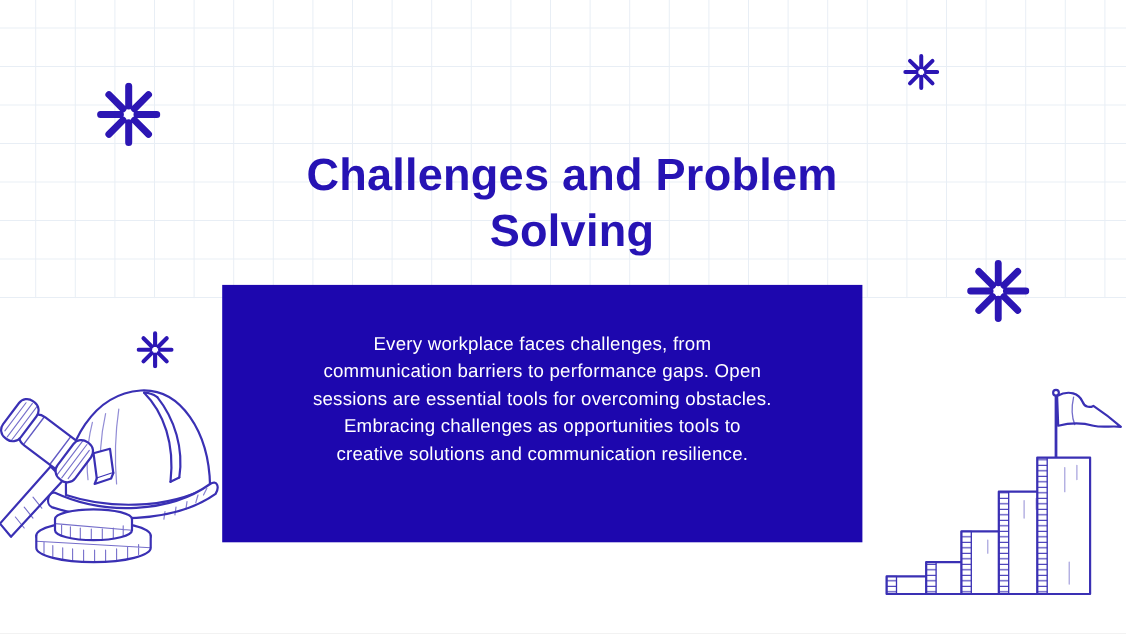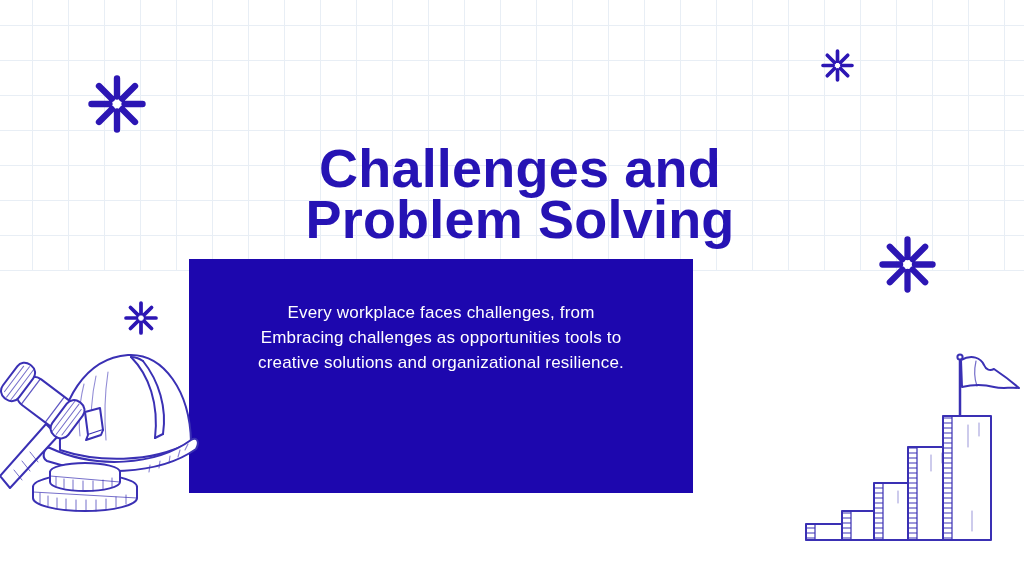--- a/index.html
+++ b/index.html
@@ -16,26 +16,26 @@
     position:absolute; left:0; top:0; width:1024px; height:271px;
     background-image:
       linear-gradient(to right, var(--grid-line) 1px, transparent 1px),
       linear-gradient(to bottom, var(--grid-line) 1px, transparent 1px);
     background-size:36px 35px;
     background-position:-4px -10px;
   }
   .slide-title{
     position:absolute; top:107px; left:50%; transform:translateX(-50%);
     width:600px; text-align:center;
-    font-size:54px; line-height:51px; font-weight:700; letter-spacing:.2px;
+    font-size:41px; line-height:51px; font-weight:700; letter-spacing:.2px;
     color:var(--title);
     padding-left:16px;
   }
   .panel{
-    position:absolute; left:189px; top:259px; width:504px; height:234px;
+    position:absolute; left:202px; top:259px; width:582px; height:234px;
     background:var(--panel);
   }
   .panel-body{
     position:absolute; left:26px; right:26px; top:41px;
     text-align:center; color:var(--panel-text);
     font-size:17px; line-height:25px; letter-spacing:.2px;
   }
   .sparkle{position:absolute;}
   .sparkle svg{display:block; width:100%; height:100%;}
   .illo{position:absolute; color:var(--ink);}
@@ -80,22 +80,24 @@
                  M19,19 L41,41 M59,59 L81,81 M81,19 L59,41 M41,59 L19,81"></path>
       </g>
     </svg>
   </div>
 
   <h1 class="slide-title">Challenges and Problem Solving</h1>
 
   <div class="panel">
     <div class="panel-body">
       <div>Every workplace faces challenges, from</div>
+      <div>communication barriers to performance gaps. Open</div>
+      <div>sessions are essential tools for overcoming obstacles.</div>
       <div>Embracing challenges as opportunities tools to</div>
-      <div>creative solutions and organizational resilience.</div>
+      <div>creative solutions and communication resilience.</div>
     </div>
   </div>
 
   <div class="illo" style="left:0px;top:348px;width:198px;height:212px;">
     <svg viewBox="0 0 198 212" width="198" height="212">
       <g stroke="currentColor" stroke-width="2" fill="none" stroke-linecap="round" stroke-linejoin="round">
 
         <path d="M60,102 C58,54 86,10 128,7 C164,5 190,44 191,94 C150,116 96,114 60,102 Z" fill="#fff"></path>
 
         <path d="M131,9 C149,27 159,56 155,90"></path>

